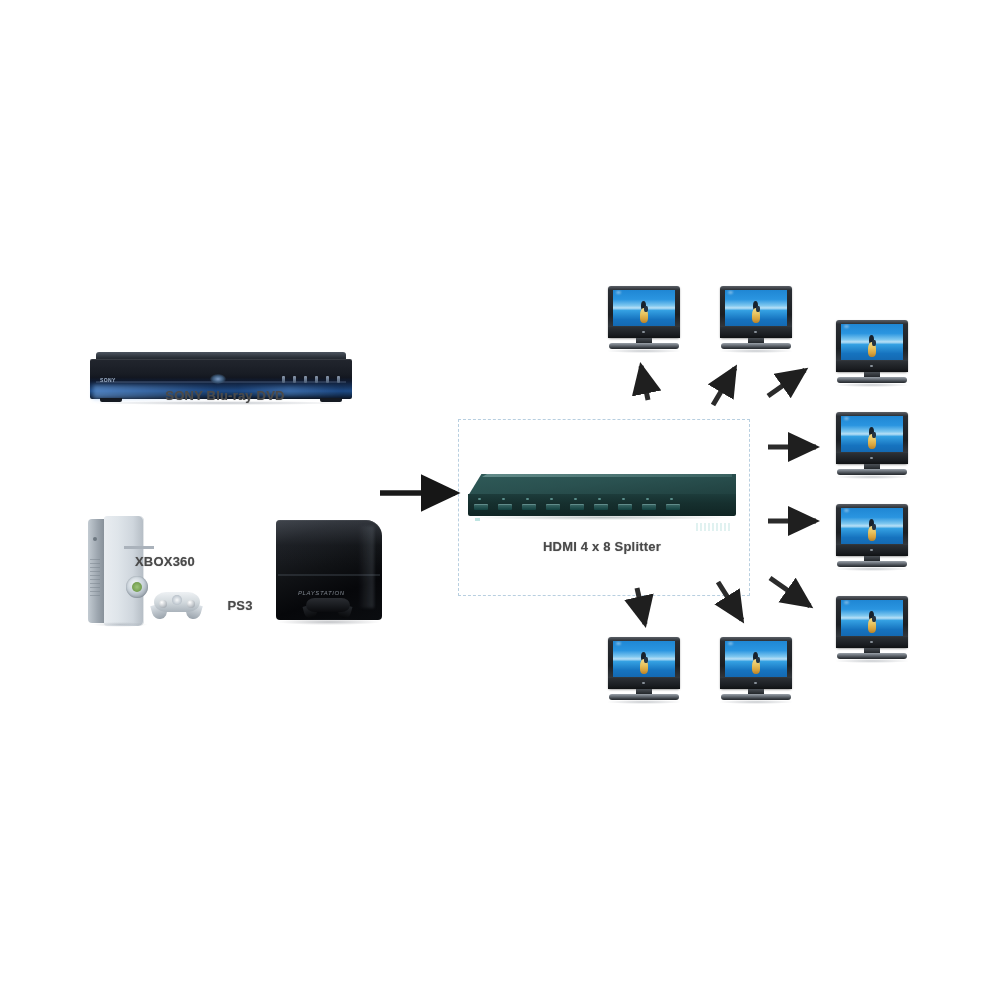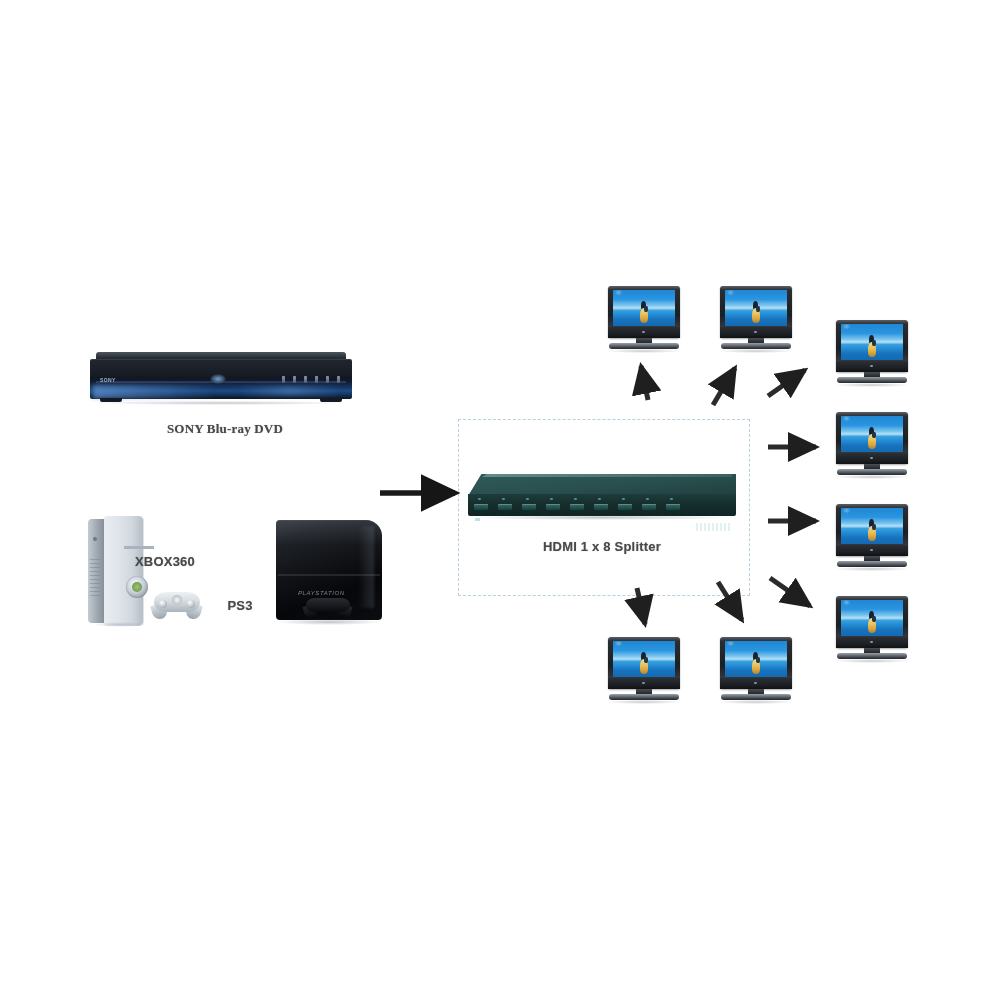--- a/index.html
+++ b/index.html
@@ -330,21 +330,21 @@
         <div class="dvd-btn" style="left:44px"></div>
         <div class="dvd-btn" style="left:55px"></div>
       </div>
     </div>
     <div class="dvd-feet">
       <div class="dvd-foot" style="left:10px"></div>
       <div class="dvd-foot" style="left:230px"></div>
     </div>
     <div class="dvd-shadow"></div>
   </div>
-  <div class="caption" style="left:125px; top:421px; width:200px;font-family:Liberation Serif, serif;">SONY Blu-ray DVD</div>
+  <div class="caption" style="left:125px; top:388px; width:200px;">SONY Blu-ray DVD</div>
 
   <div class="xbox-wrap" style="left: 88px; top: 516px; width: 62px; height: 110px;">
     <div class="xbox-side">
       <div class="xbox-dot"></div>
       <div class="xbox-vent"></div>
     </div>
     <div class="xbox-face">
       <div class="xbox-slot"></div>
       <div class="xbox-ring"></div>
     </div>
@@ -403,21 +403,21 @@
         <div class="spl-led" style="left:124px"></div>
       <div class="spl-port" style="left:144px"></div>
         <div class="spl-led" style="left:148px"></div>
       <div class="spl-port" style="left:168px"></div>
         <div class="spl-led" style="left:172px"></div>
       <div class="spl-port" style="left:192px"></div>
         <div class="spl-led" style="left:196px"></div>
     </div>
     <div class="spl-shadow"></div>
   </div>
-  <div class="caption" style="left:502px; top:539px; width:200px;">HDMI 1 x 8 Splitter</div>
+  <div class="caption" style="left:502px; top:539px; width:200px;">HDMI 4 x 8 Splitter</div>
 
   <div id="tv-layer">
       <div class="tv" style="left: 600px; top: 286px; width: 88px; height: 74px;">
         <div class="tv-bezel" style="width: 72.16px; height: 51.8px; left: 7.92px;">
           <div class="tv-screen" style="left: 5.412px; top: 3.885px; width: 61.336px; height: 36.26px;">
             <div class="tv-glare"></div>
             <div class="tv-fig-head" style="left: 27.9079px; top: 10.878px; width: 5.21356px; height: 9.4276px; background: rgb(23, 33, 44);"></div>
             <div class="tv-fig-body" style="left: 26.6812px; top: 18.13px; width: 8.28036px; height: 14.504px;"></div>
             <div class="tv-fig-dark" style="left: 30.668px; top: 15.9544px; width: 3.68016px; height: 5.8016px;"></div>
           </div>

